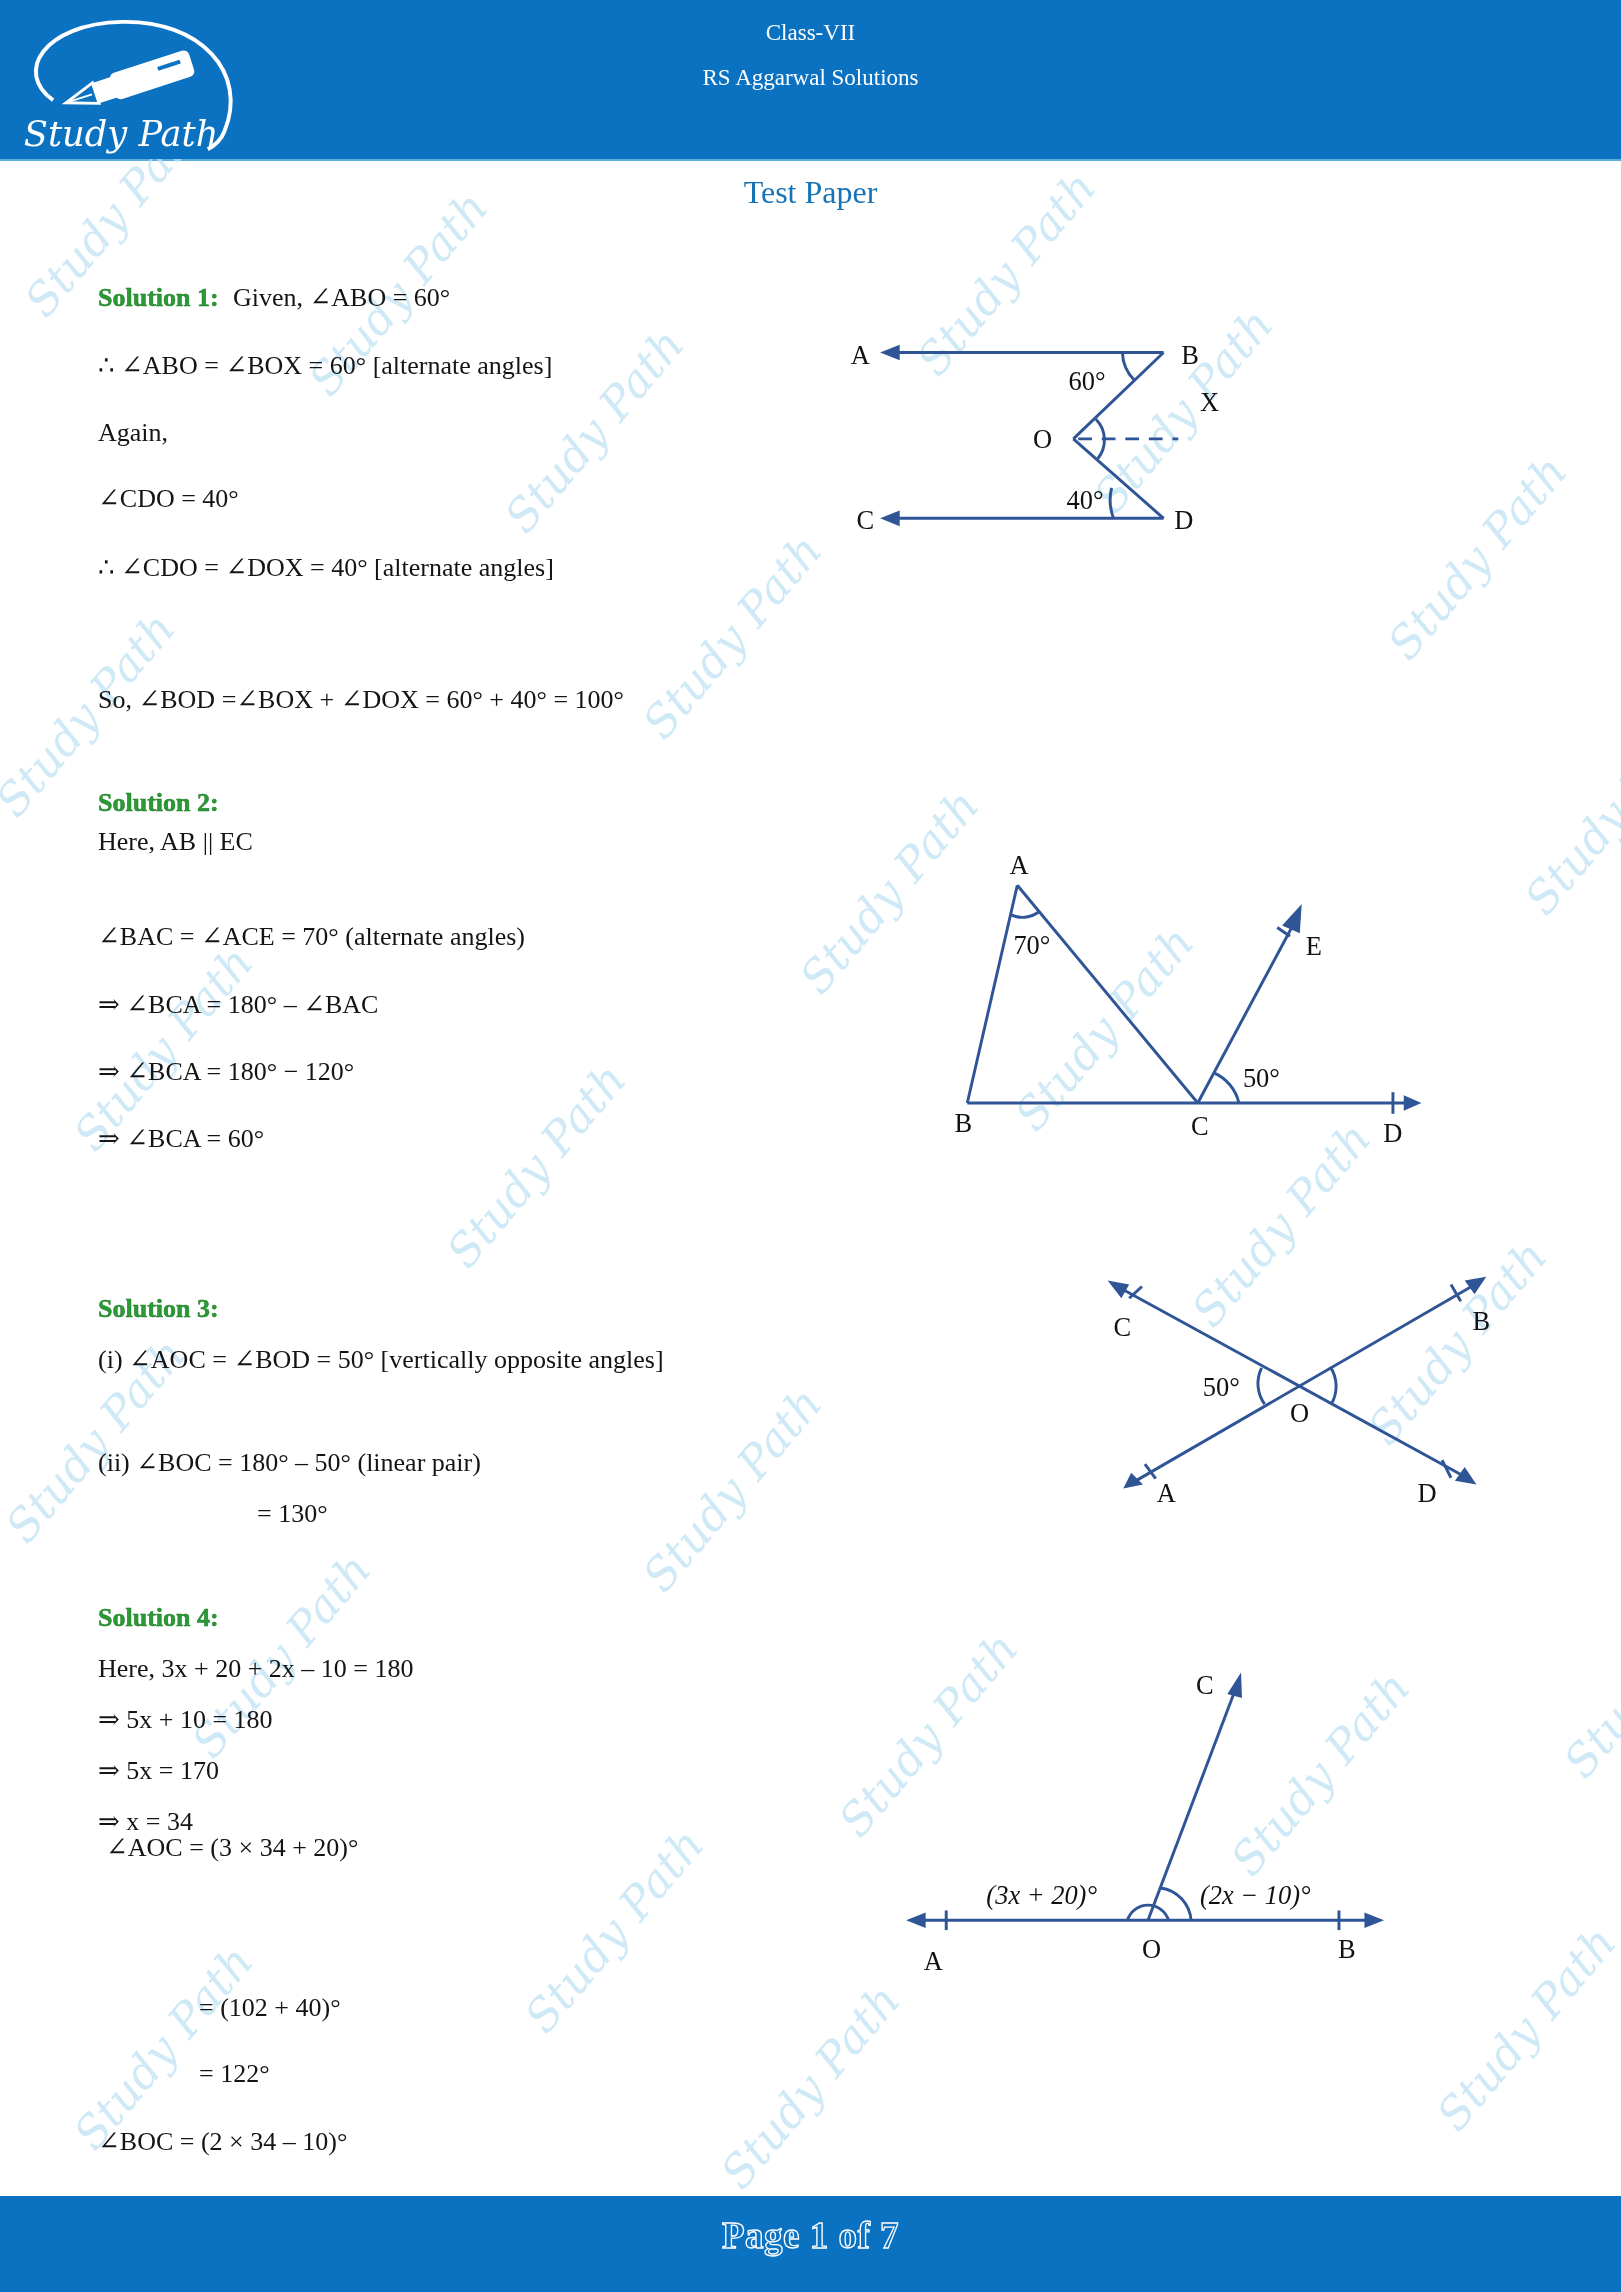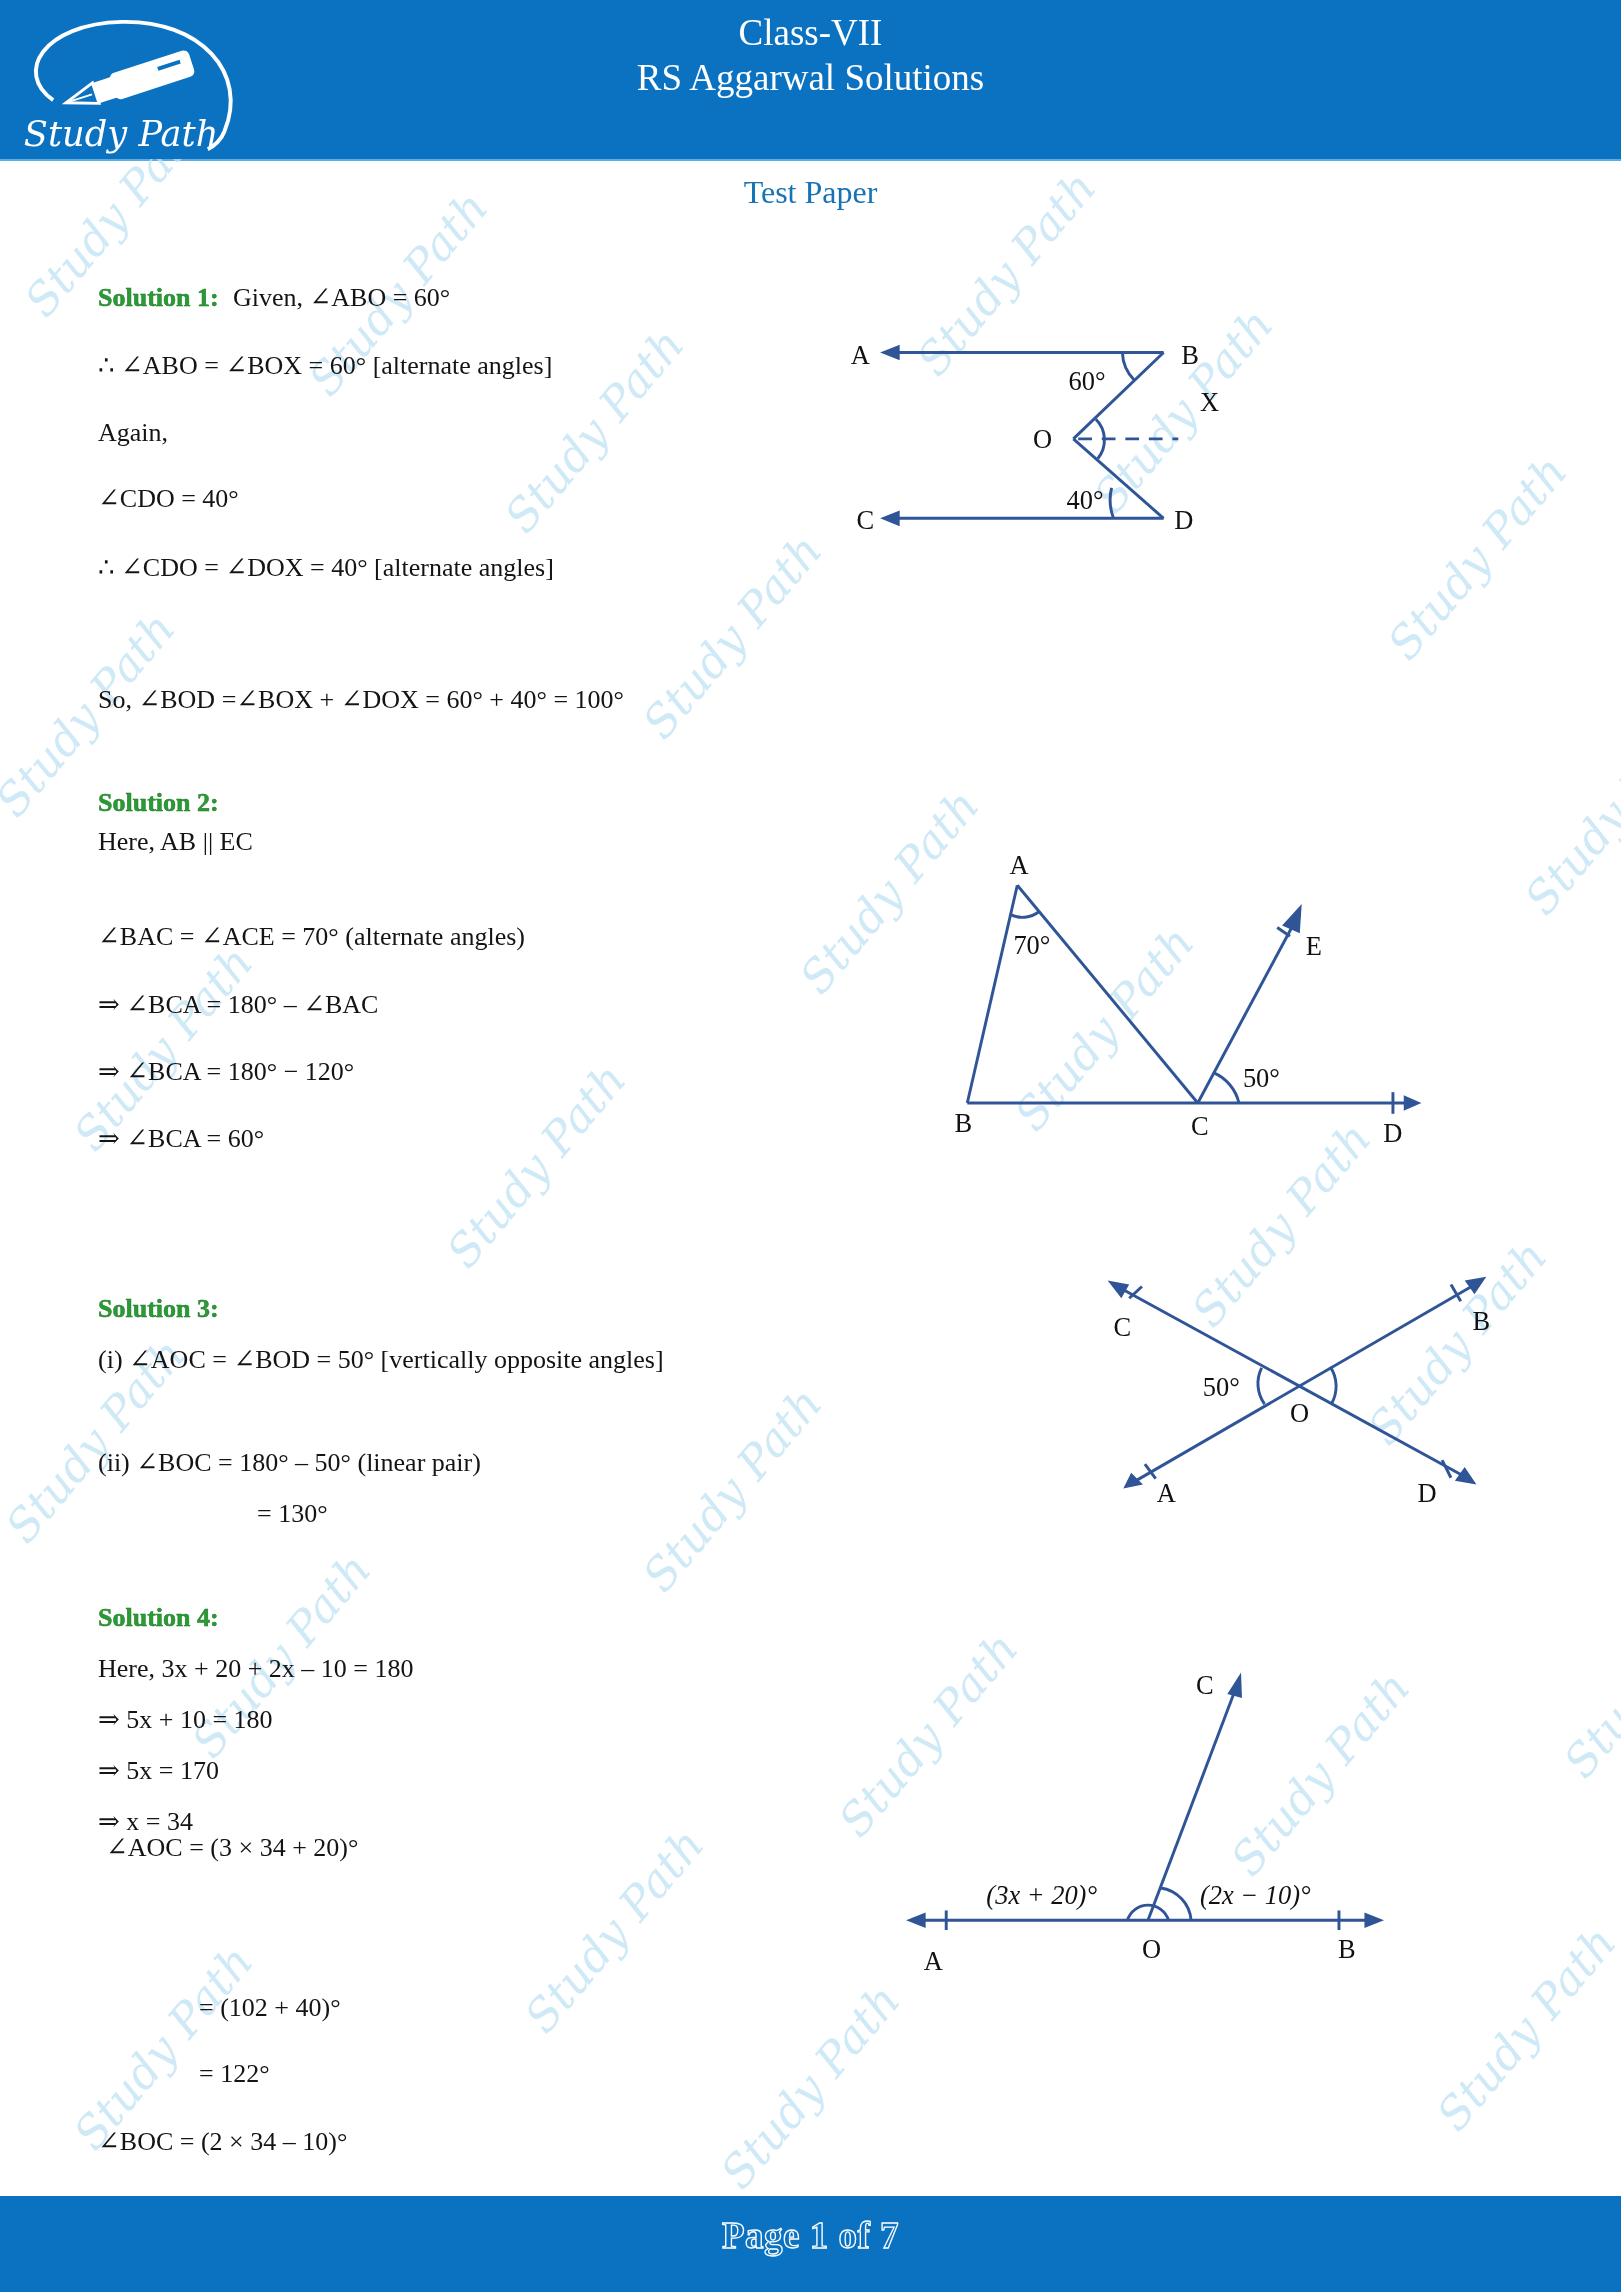--- a/index.html
+++ b/index.html
@@ -7,21 +7,21 @@
     width:1621px; height:2293px; position:relative; overflow:hidden;
     background:#ffffff; font-family:"Liberation Serif", "DejaVu Serif", serif; color:#111;
   }
   .header {
     position:absolute; left:0; top:0; width:1621px; height:159px;
     background:#0b72c2; border-bottom:2.9px solid #5aaee0;
   }
   .logo { position:absolute; left:13.7px; top:13.7px; width:227px; height:142px; }
   .header-titles {
     position:absolute; left:0; right:0; top:9.8px; text-align:center; color:#ffffff;
-    font-family:"Liberation Serif", serif; font-size:37px; line-height:45px;
+    font-family:"Liberation Serif", serif; font-size:23px; line-height:45px;
   }
   .header-titles div { white-space:nowrap; }
   .page-title {
     position:absolute; left:0; right:0; top:167px; text-align:center;
     color:#1673b5; font-size:32px; line-height:51px;
   }
   .watermark-layer { position:absolute; left:0; top:159px; width:1621px; height:2037px; overflow:hidden; pointer-events:none; }
   .wm {
     position:absolute; color:#bfe3f3; font-family:"DejaVu Serif", serif; font-style:italic;
     font-size:45px; transform:rotate(-50deg); opacity:0.75; white-space:nowrap;

